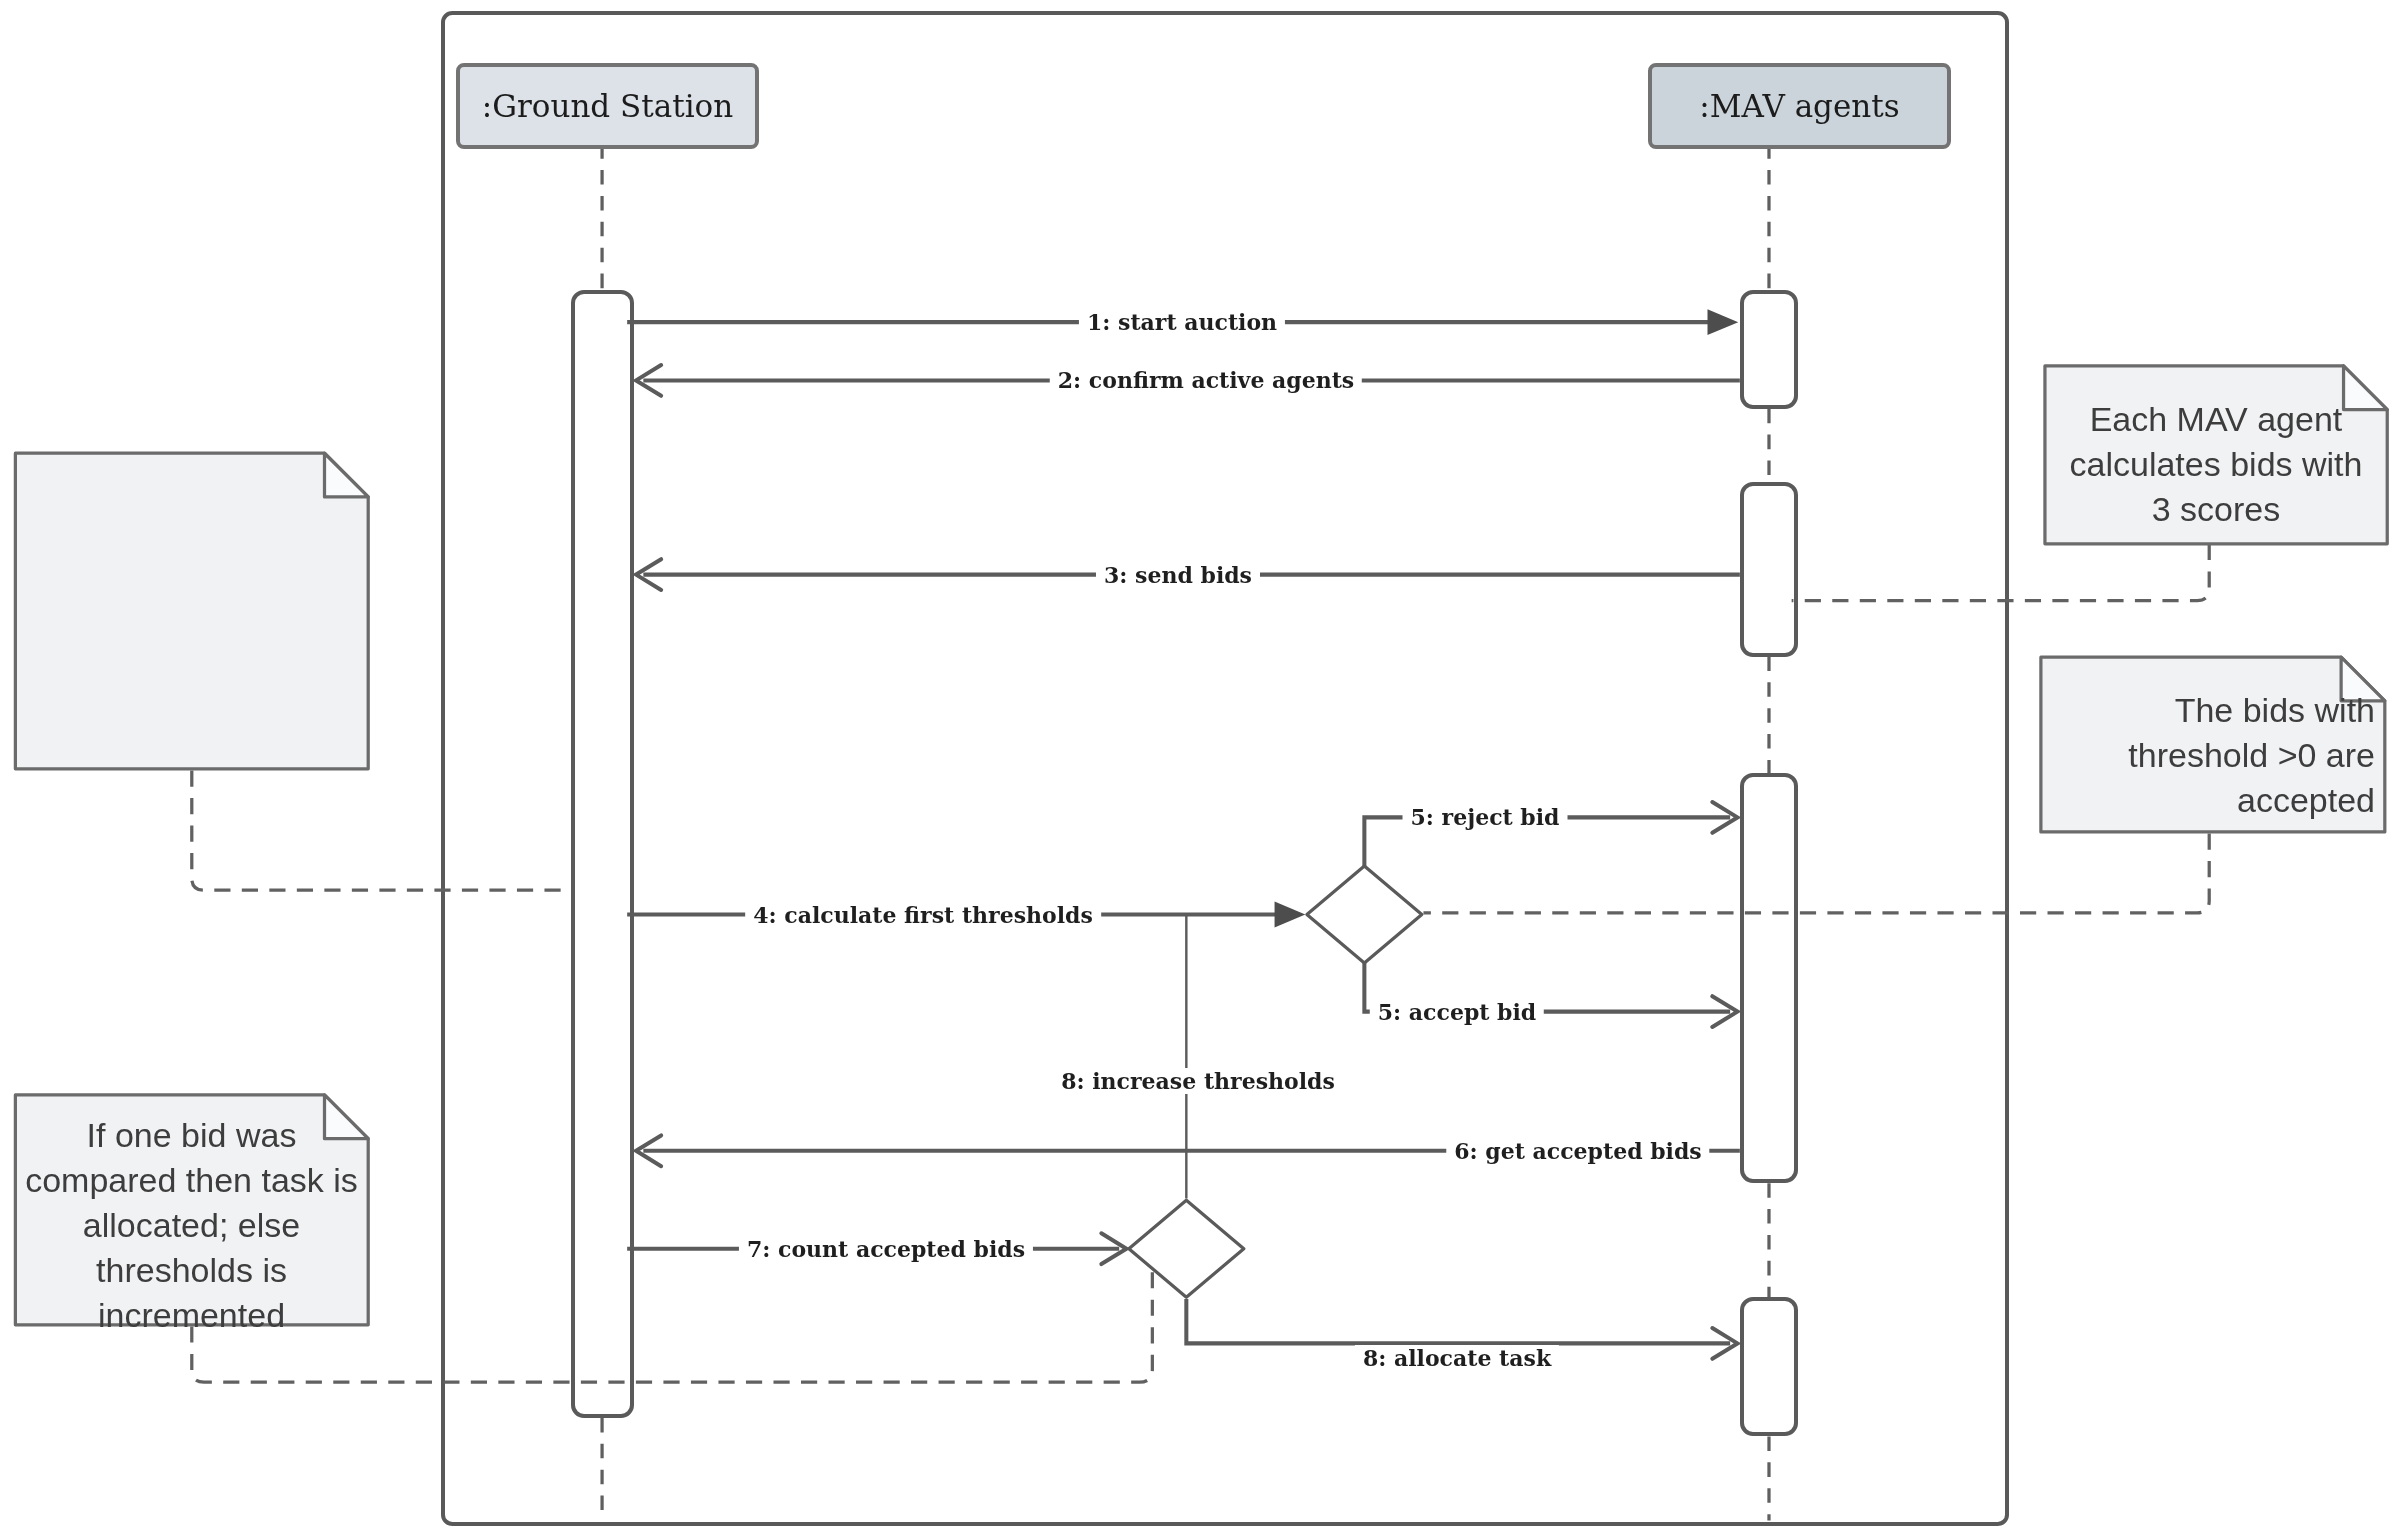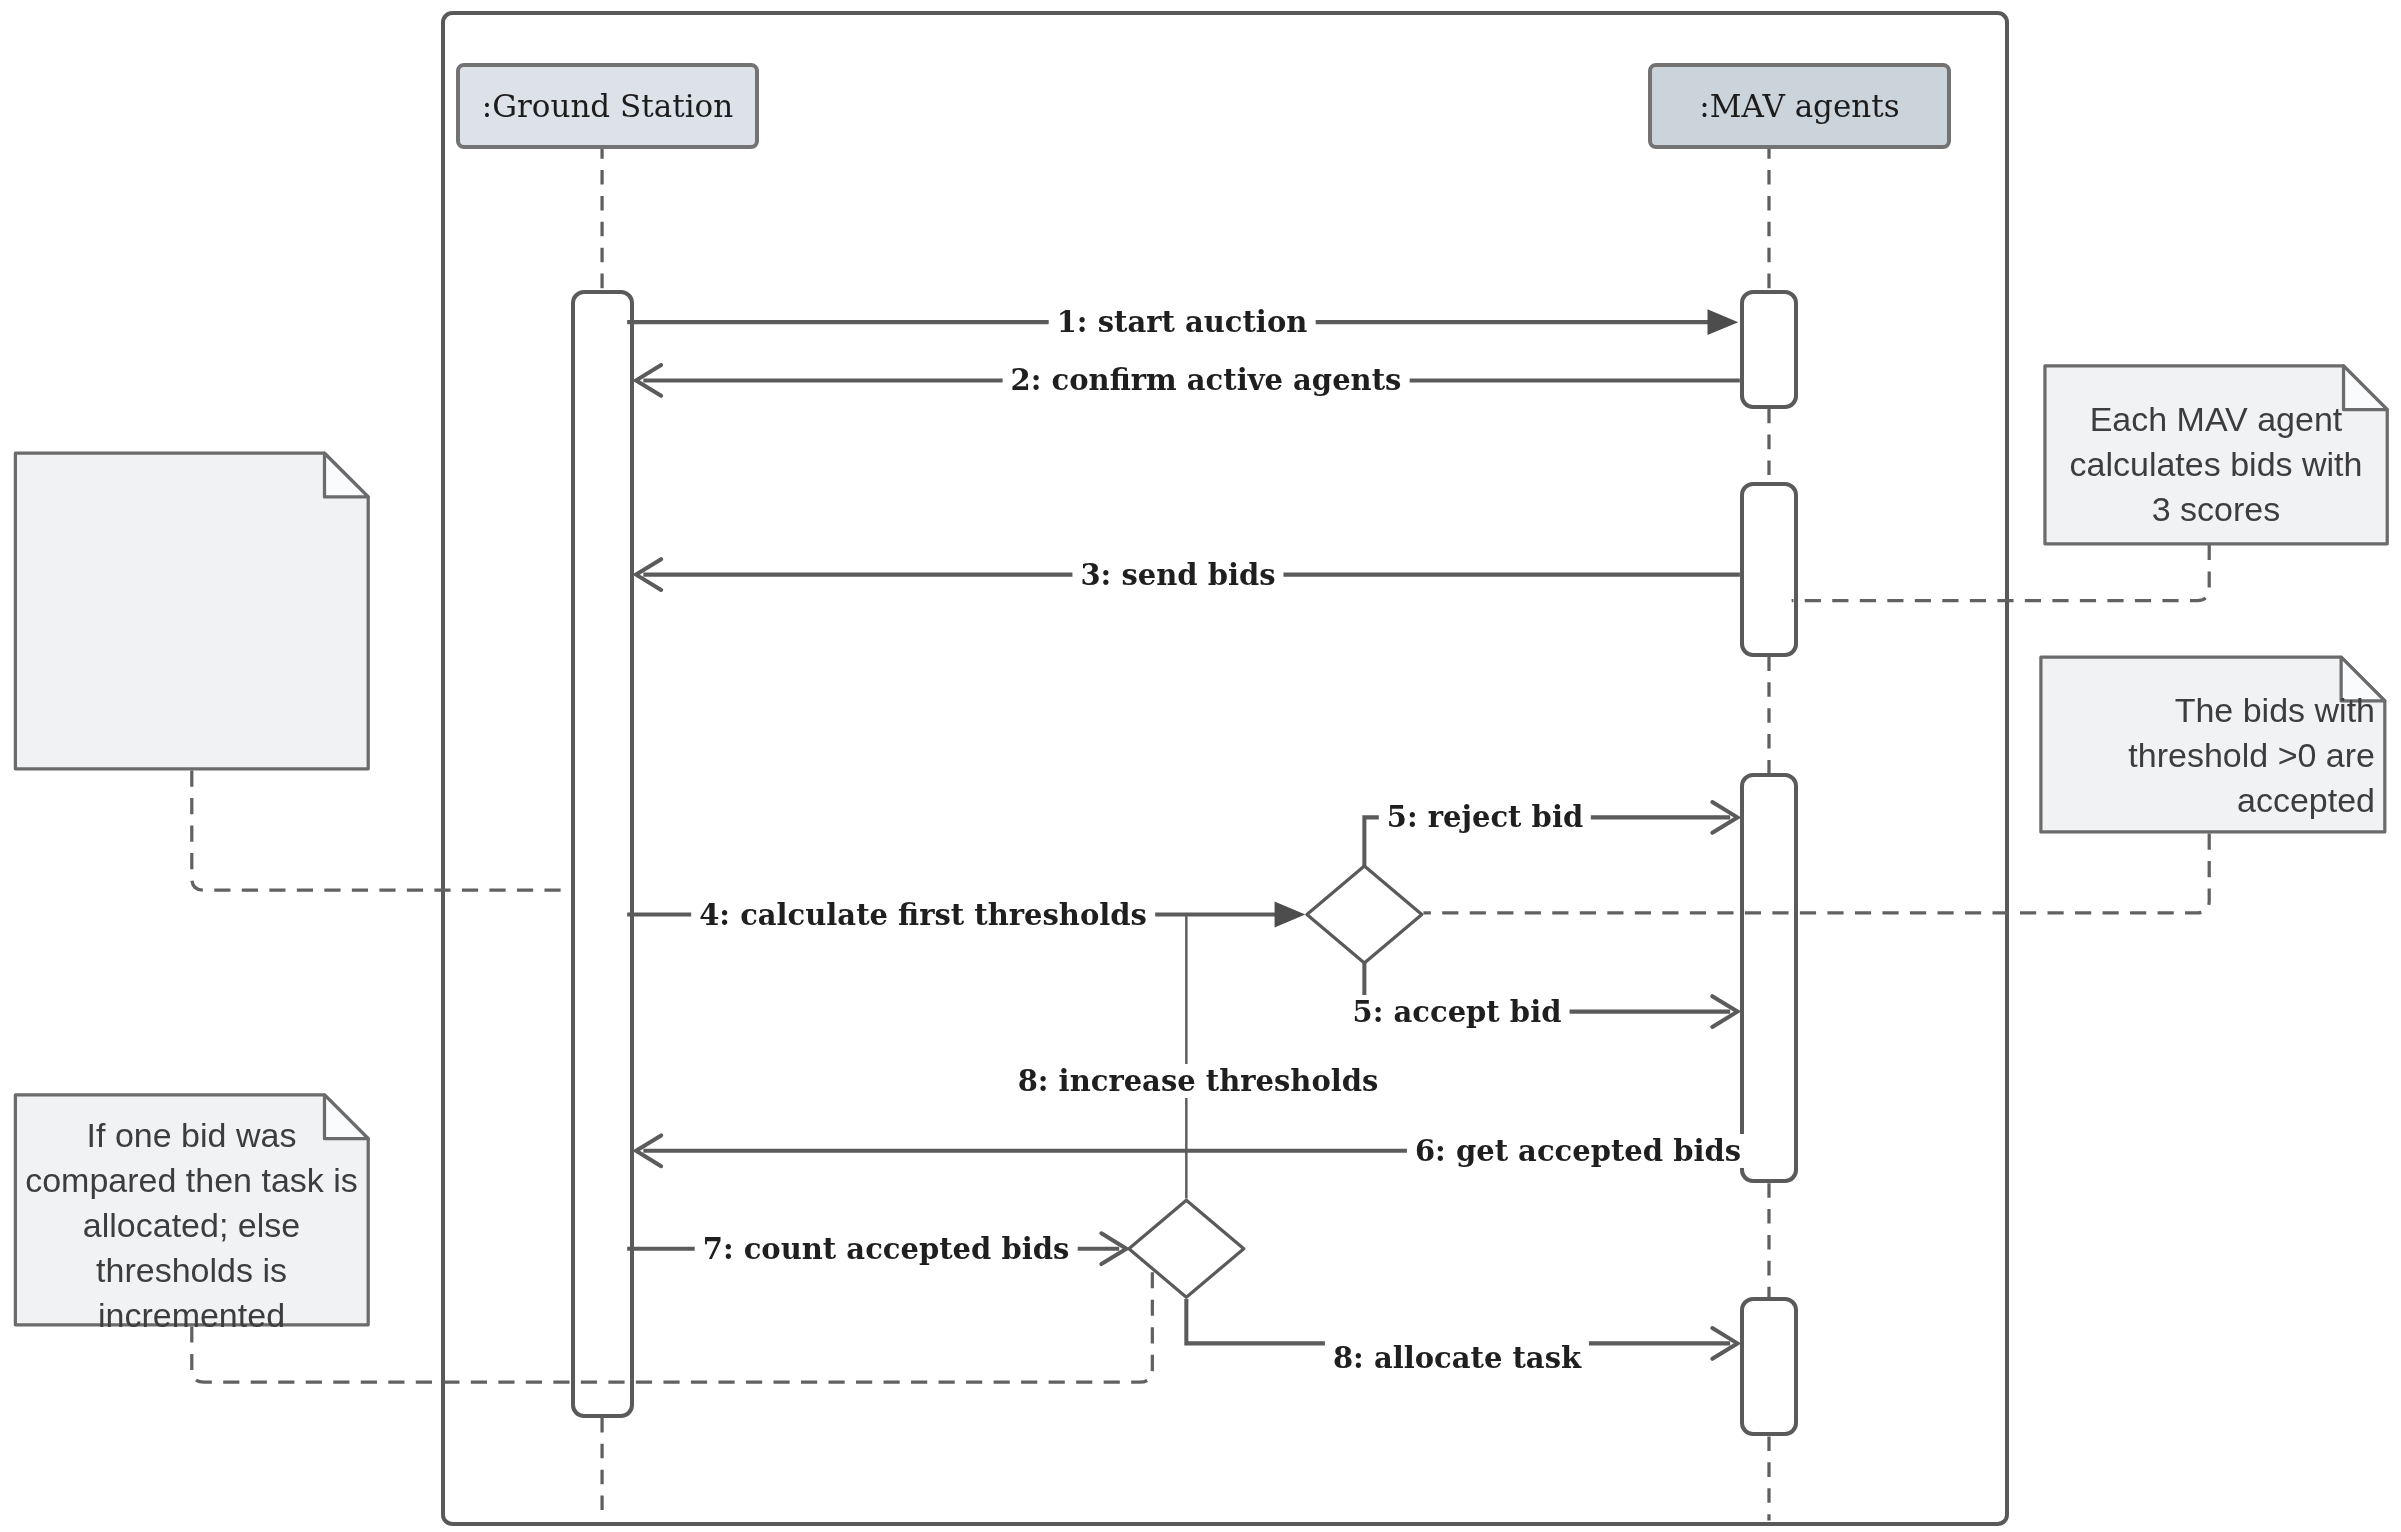--- a/index.html
+++ b/index.html
@@ -8,21 +8,21 @@
   .frame{position:absolute;left:441px;top:11.3px;width:1560px;height:1507px;
          border:4px solid #595959;border-radius:11.3px;background:transparent;}
   .actor{position:absolute;height:78px;border:4px solid #737373;border-radius:8px;
          display:flex;align-items:center;justify-content:center;
          font-family:"DejaVu Serif","Liberation Serif",serif;font-size:31px;color:#1c1c1c;}
   .actor.gs{left:456px;top:63px;width:295px;background:#dde2e8;}
   .actor.mav{left:1648px;top:63px;width:295px;background:#ccd4db;}
   .bar{position:absolute;background:#ffffff;border:4px solid #5a5a5a;border-radius:13px;}
   svg.layer{position:absolute;left:0;top:0;}
   .msg{position:absolute;transform:translate(-50%,-50%);background:#ffffff;padding:0 8px;
-       font-family:"DejaVu Serif","Liberation Serif",serif;font-weight:700;font-size:29px;
+       font-family:"DejaVu Serif","Liberation Serif",serif;font-weight:700;font-size:22px;
        color:#1f1f1f;white-space:nowrap;}
   .notetext{position:absolute;text-align:center;white-space:pre-line;
        font-family:"Liberation Sans","DejaVu Sans",sans-serif;font-size:34px;color:#3d3d3d;
        line-height:1.32;}
 </style>
 </head>
 <body>
 
 <div id="stage">
 

